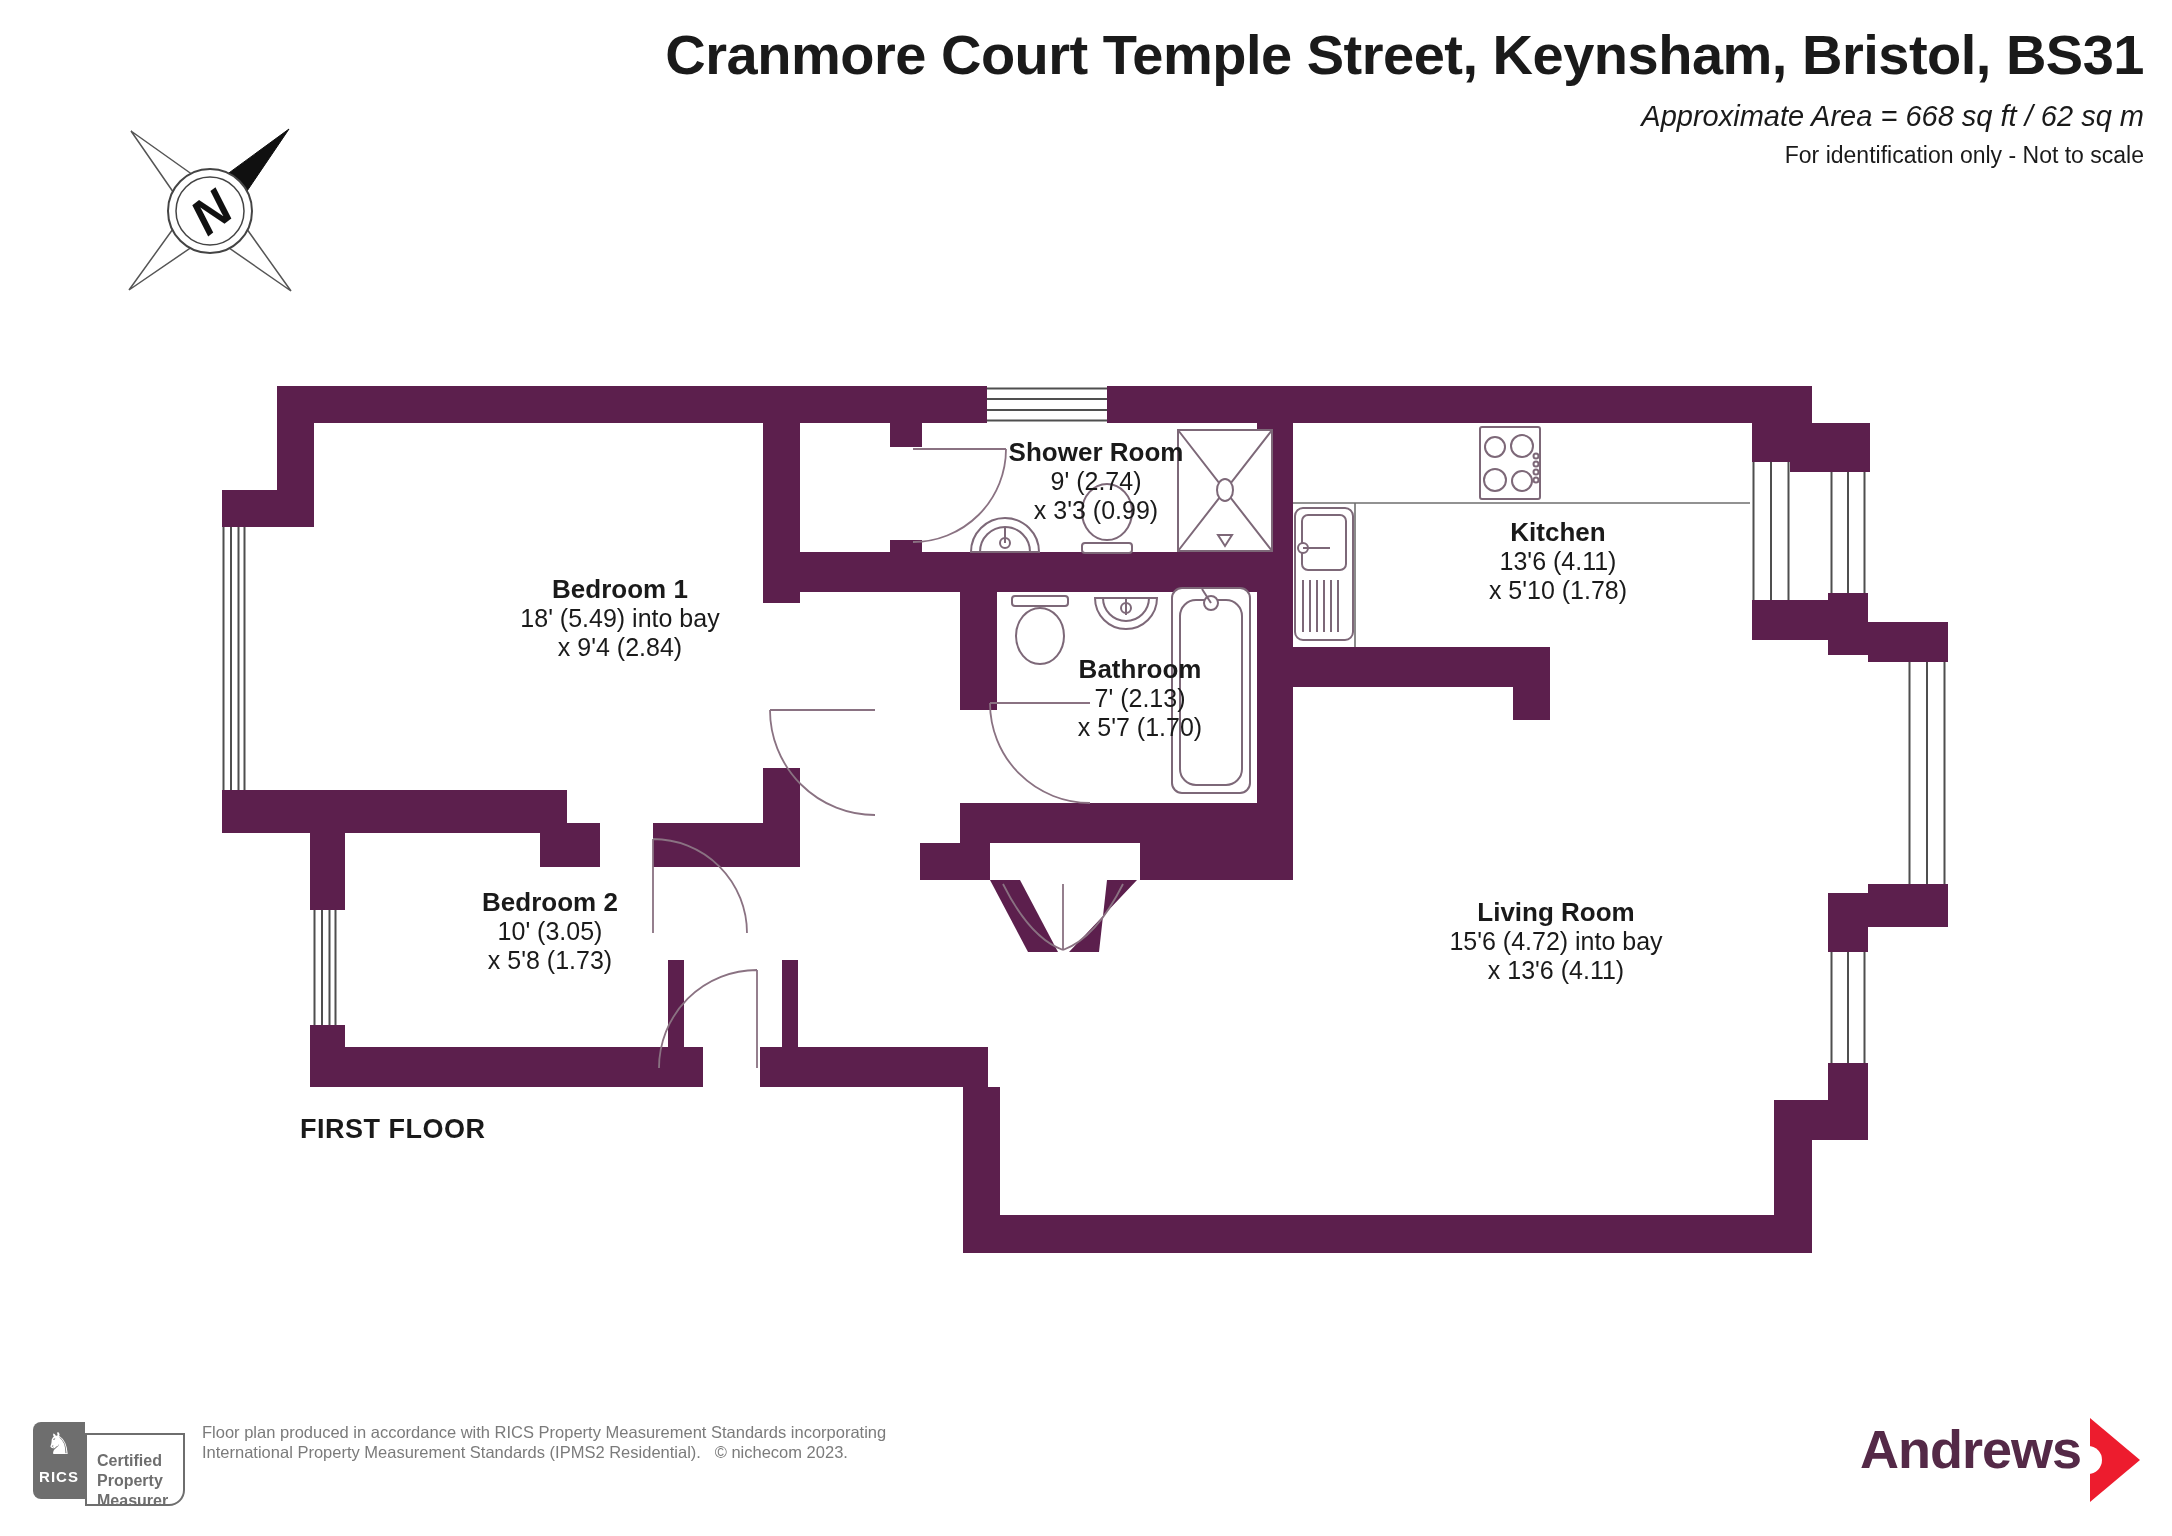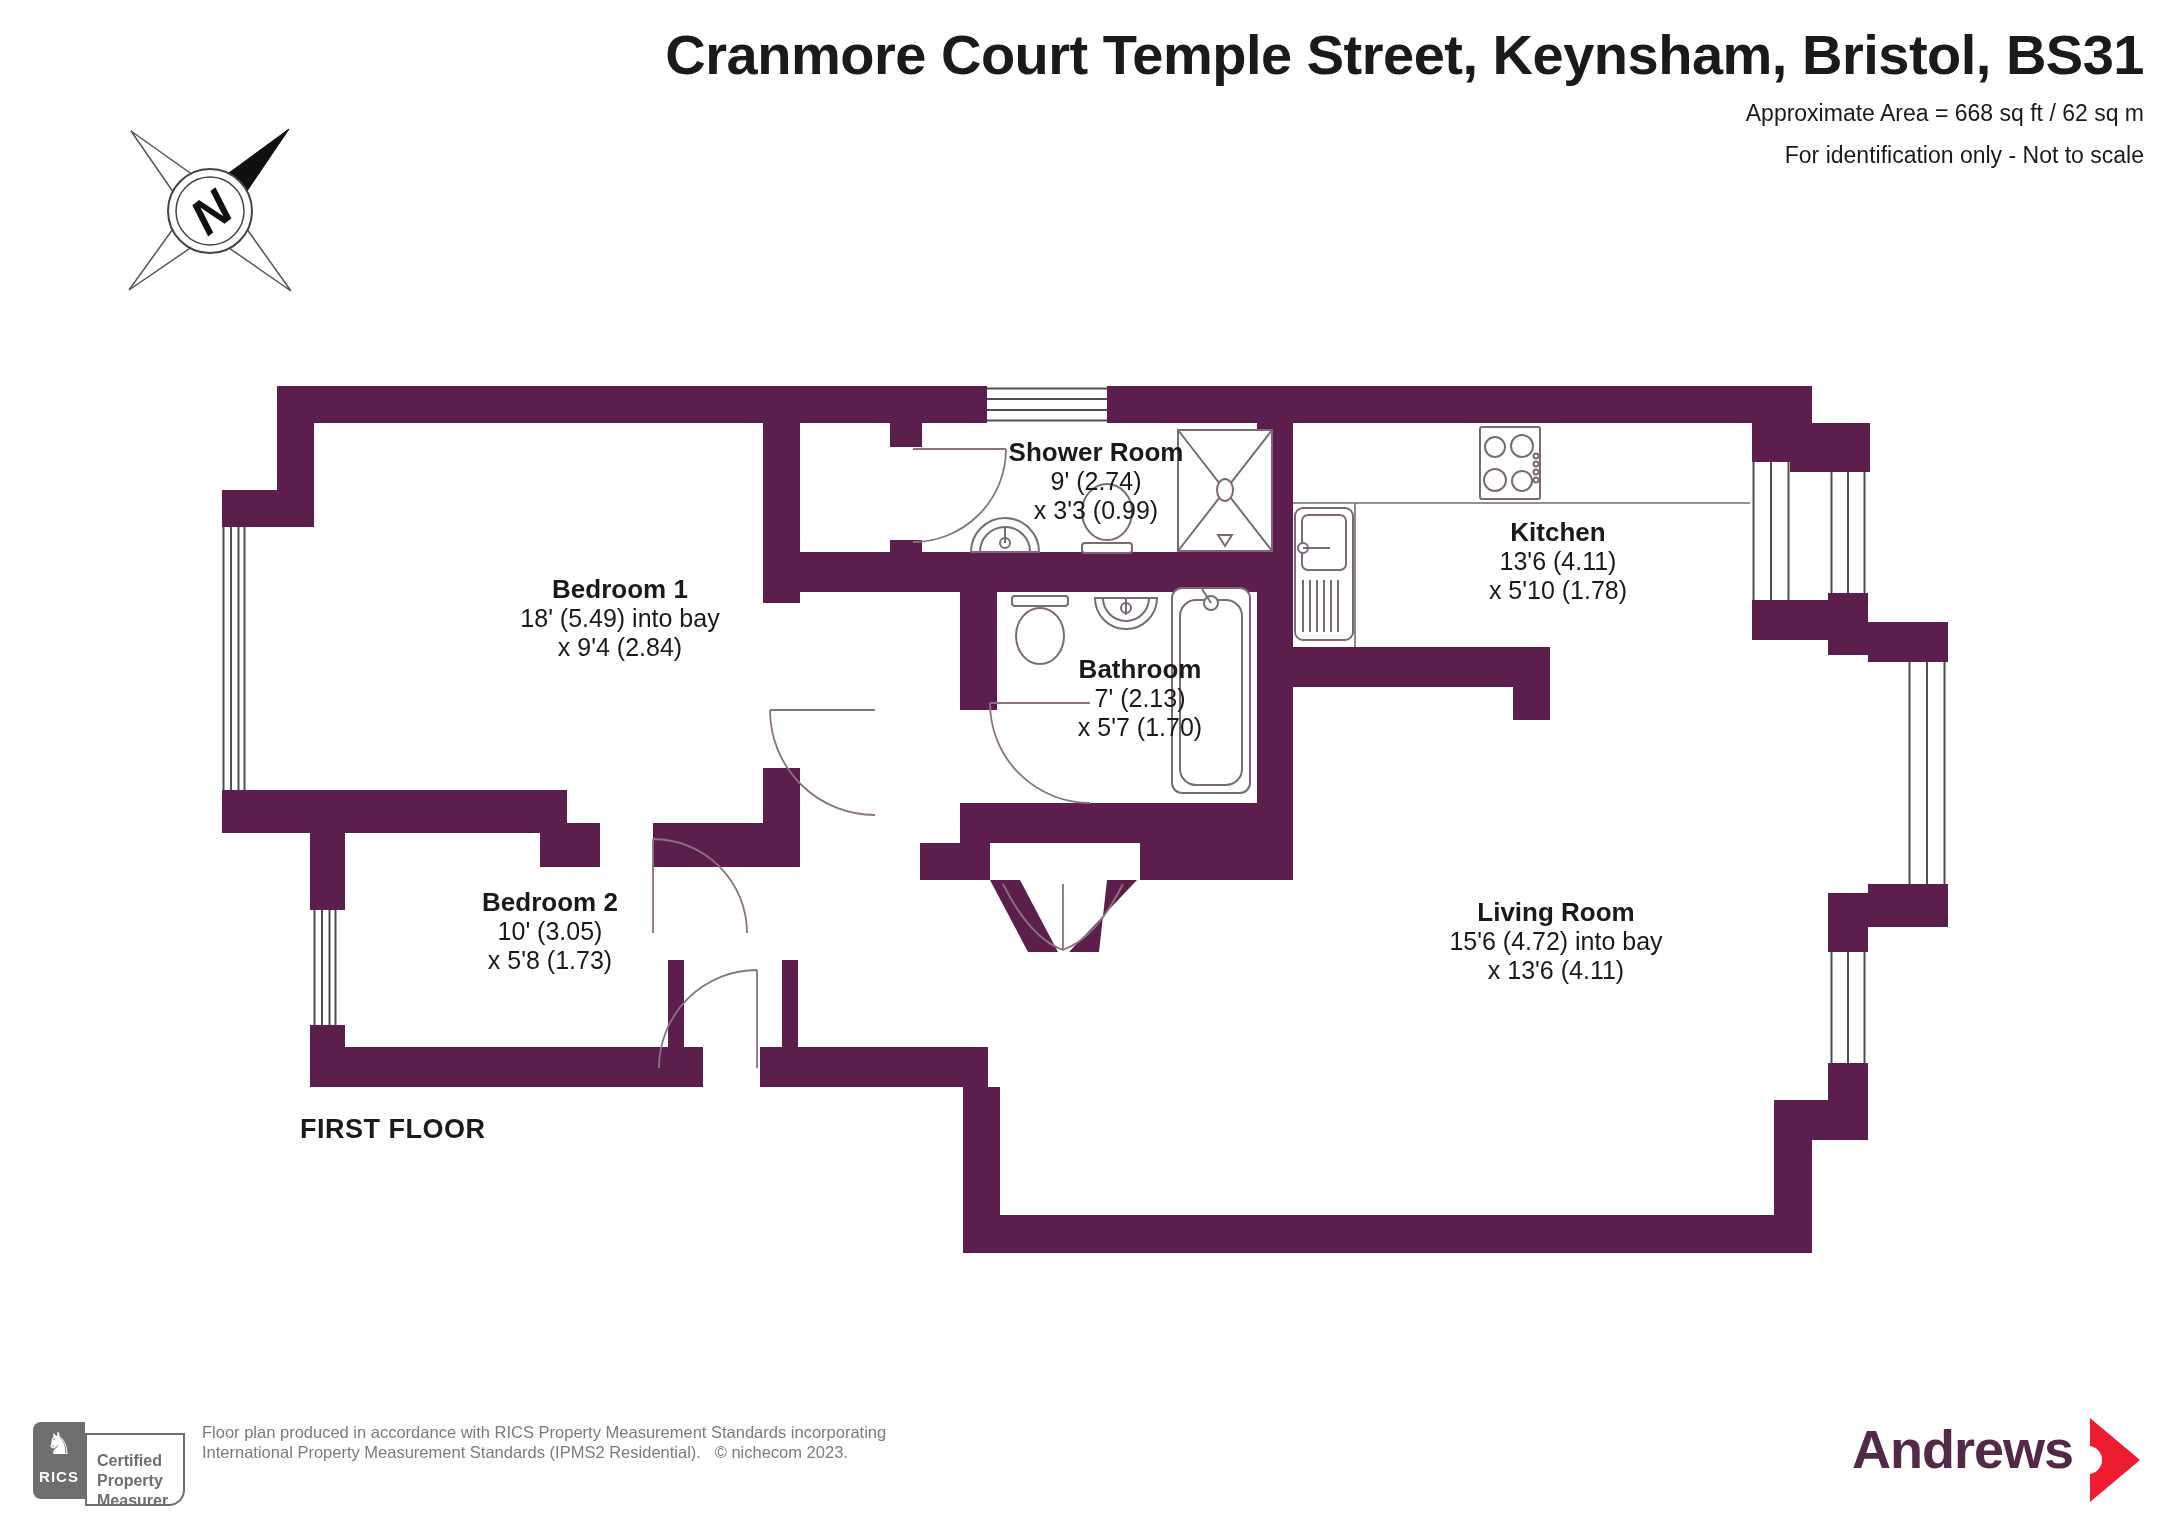--- a/index.html
+++ b/index.html
@@ -11,41 +11,41 @@
   .winline{stroke:#4f4f4f;stroke-width:2;fill:none;}
   .door{stroke:#8a7282;stroke-width:1.8;fill:none;}
   .fx{stroke:var(--fixture,#7d6878);stroke-width:2;fill:#ffffff;}
   .fxn{stroke:var(--fixture,#7d6878);stroke-width:2;fill:none;}
   .cline{stroke:#6f6f6f;stroke-width:1.6;fill:none;}
   .compass-line{stroke:#555;stroke-width:1.5;fill:#fff;}
   .compass-filled{fill:#101010;stroke:#101010;}
 
   .hdr{position:absolute;right:28px;text-align:right;}
   #title{top:22px;font-size:56px;font-weight:bold;letter-spacing:-0.5px;}
-  #area-line{top:100px;font-size:23px;}
+  #area-line{top:100px;font-size:29px;font-style:italic;}
   #id-line{top:142px;font-size:23px;}
 
   .room-label{position:absolute;transform:translateX(-50%);text-align:center;
               font-size:25px;line-height:29px;white-space:nowrap;z-index:5;}
   .room-label .rn{font-weight:bold;font-size:26px;}
 
   #first-floor{position:absolute;left:300px;top:1114px;font-size:27px;font-weight:bold;letter-spacing:0.5px;}
 
   #footer{position:absolute;left:0;top:1410px;width:2172px;height:110px;}
   #rics-badge{position:absolute;left:33px;top:12px;width:52px;height:77px;background:var(--rics-gray,#6E6E6E);
               border-radius:8px 0 0 8px;color:#fff;text-align:center;}
   #rics-badge .lion{font-size:30px;line-height:44px;display:block;}
   #rics-badge .rics-word{font-size:15px;font-weight:bold;letter-spacing:1px;display:block;margin-top:2px;}
   #certified-box{position:absolute;left:85px;top:12px;width:100px;height:73px;background:#fff;
                  border:2.5px solid var(--rics-gray,#6E6E6E);border-radius:0 0 16px 0;
                  padding:16px 0 0 10px;box-sizing:border-box;margin-top:11px;}
   #certified-box div{font-size:16px;font-weight:bold;color:var(--rics-gray,#6E6E6E);line-height:20px;}
   #legal{position:absolute;left:202px;top:12px;font-size:16.5px;color:#7b7b7b;line-height:20px;}
   #brand{position:absolute;left:1852px;top:8px;}
-  #brand .brand-word{font-size:54px;font-weight:bold;color:var(--brand-purple,#542947);letter-spacing:-1px;}
+  #brand .brand-word{font-size:54px;font-weight:bold;color:var(--brand-purple,#542947);letter-spacing:-1px;margin-left:8px;}
 </style>
 </head>
 <body>
 
 <div id="canvas">
 
   <div class="hdr" id="title">Cranmore Court Temple Street, Keynsham, Bristol, BS31</div>
   <div class="hdr" id="area-line">Approximate Area = 668 sq ft / 62 sq m</div>
   <div class="hdr" id="id-line">For identification only - Not to scale</div>
 

